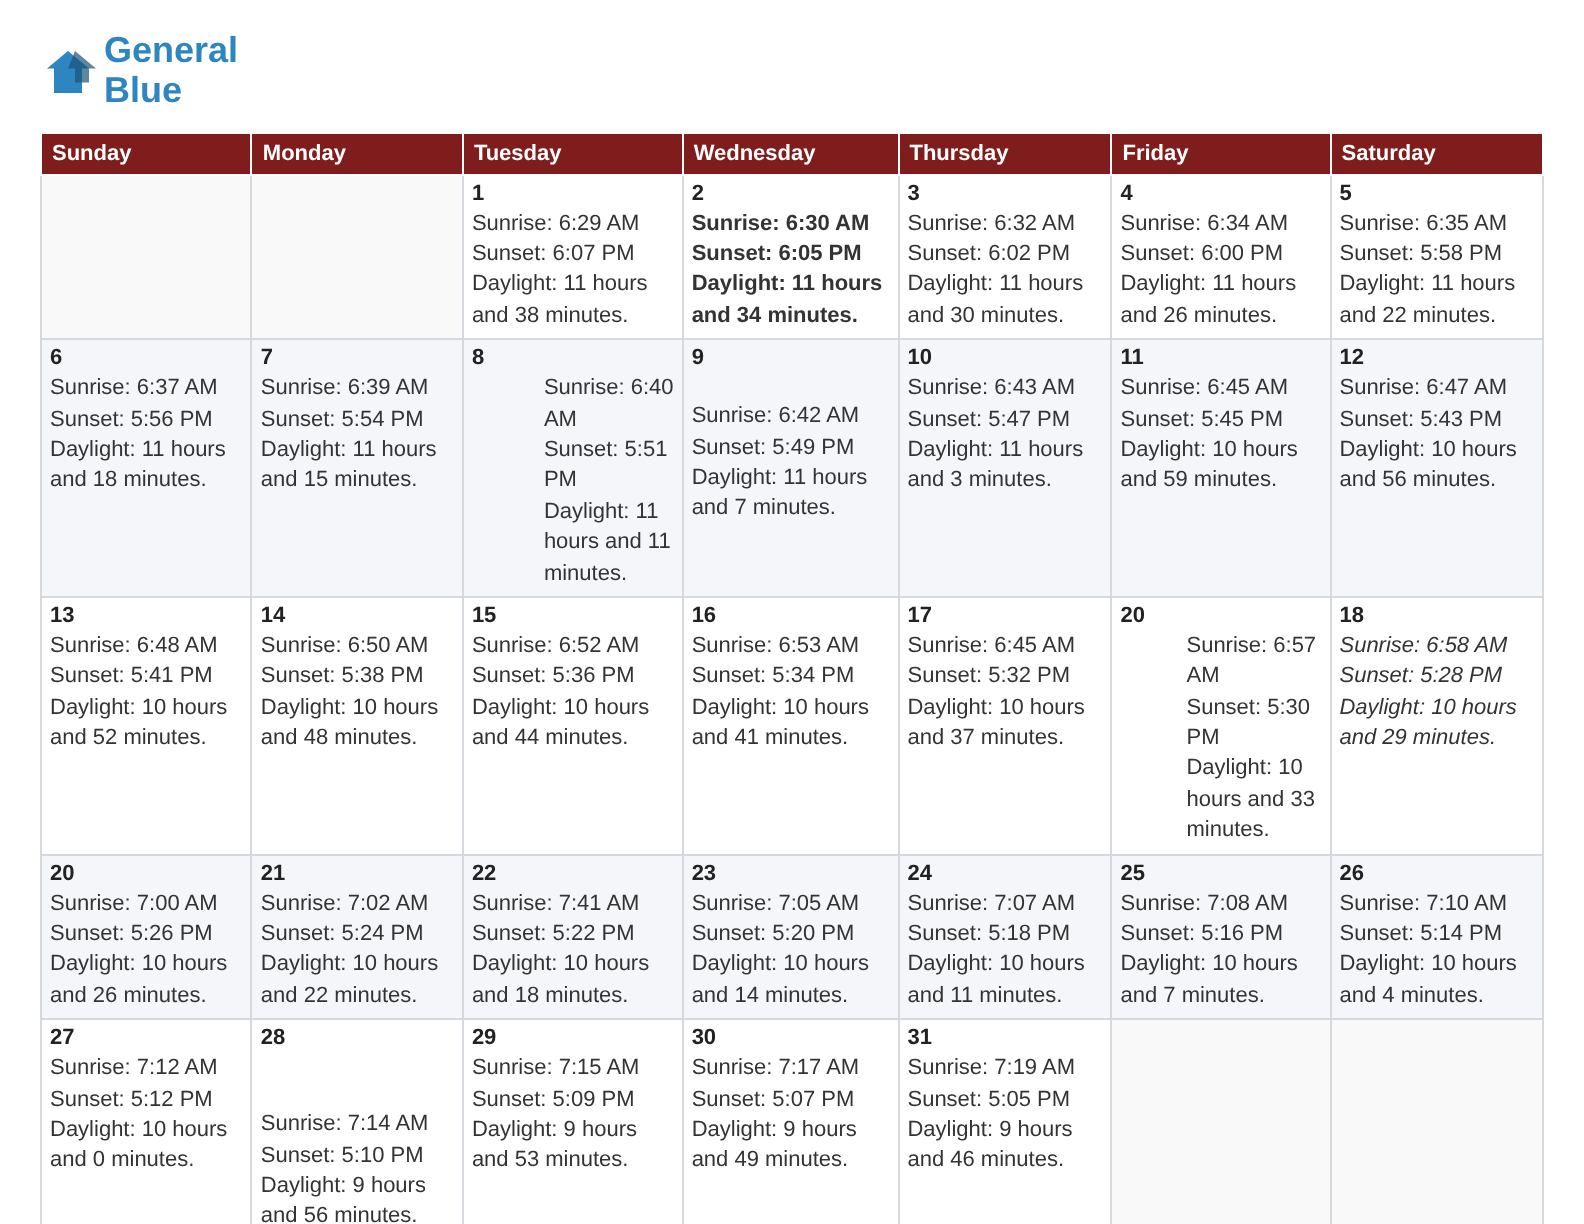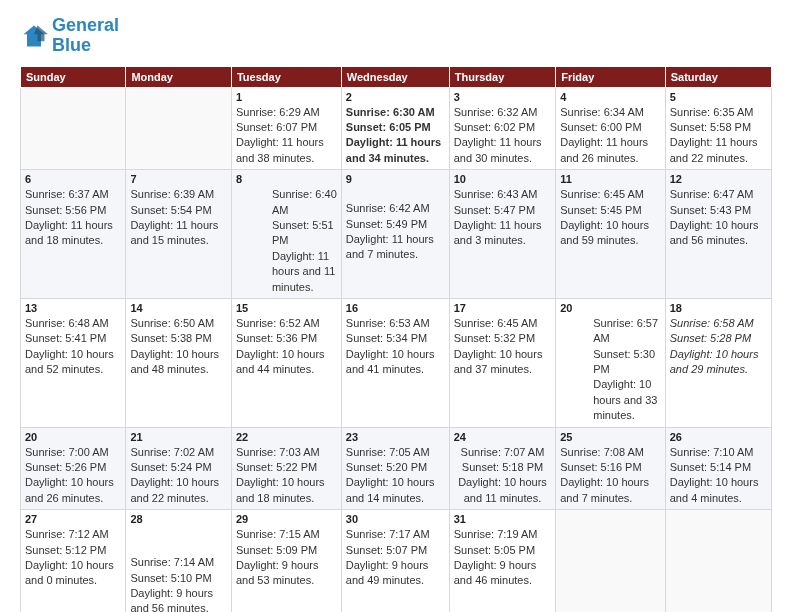--- a/index.html
+++ b/index.html
@@ -261,33 +261,33 @@
 Daylight: 10 hours and 26 minutes.</div>
           </td>
           <td>
             <span class="day-num">21</span>
             <div class="day-info" style="white-space: pre-line;">Sunrise: 7:02 AM
 Sunset: 5:24 PM
 Daylight: 10 hours and 22 minutes.</div>
           </td>
           <td>
             <span class="day-num">22</span>
-            <div class="day-info" style="white-space: pre-line;">Sunrise: 7:03 AM
+            <div class="day-info" style="white-space: pre-line;">Sunrise: 7:41 AM
 Sunset: 5:22 PM
 Daylight: 10 hours and 18 minutes.</div>
           </td>
           <td>
             <span class="day-num">23</span>
             <div class="day-info" style="white-space: pre-line;">Sunrise: 7:05 AM
 Sunset: 5:20 PM
 Daylight: 10 hours and 14 minutes.</div>
           </td>
           <td>
             <span class="day-num">24</span>
-            <div class="day-info" style="white-space: pre-line; text-align: center;">Sunrise: 7:07 AM
+            <div class="day-info" style="white-space: pre-line;">Sunrise: 7:07 AM
 Sunset: 5:18 PM
 Daylight: 10 hours and 11 minutes.</div>
           </td>
           <td>
             <span class="day-num">25</span>
             <div class="day-info" style="white-space: pre-line;">Sunrise: 7:08 AM
 Sunset: 5:16 PM
 Daylight: 10 hours and 7 minutes.</div>
           </td>
           <td>

